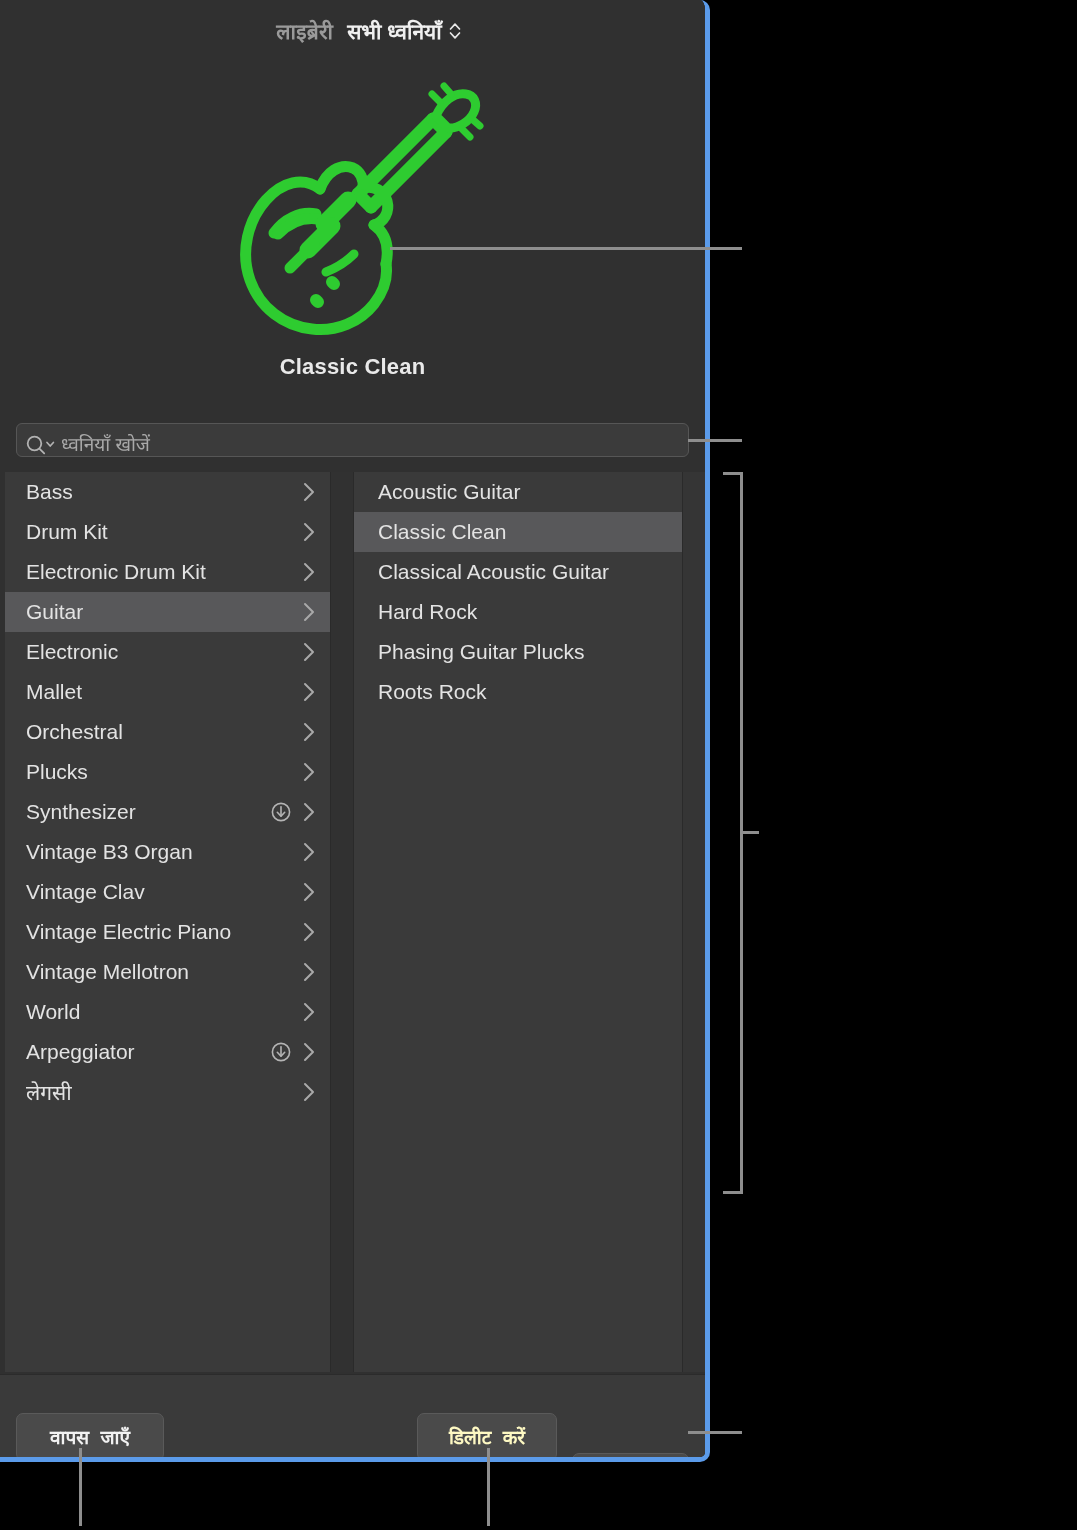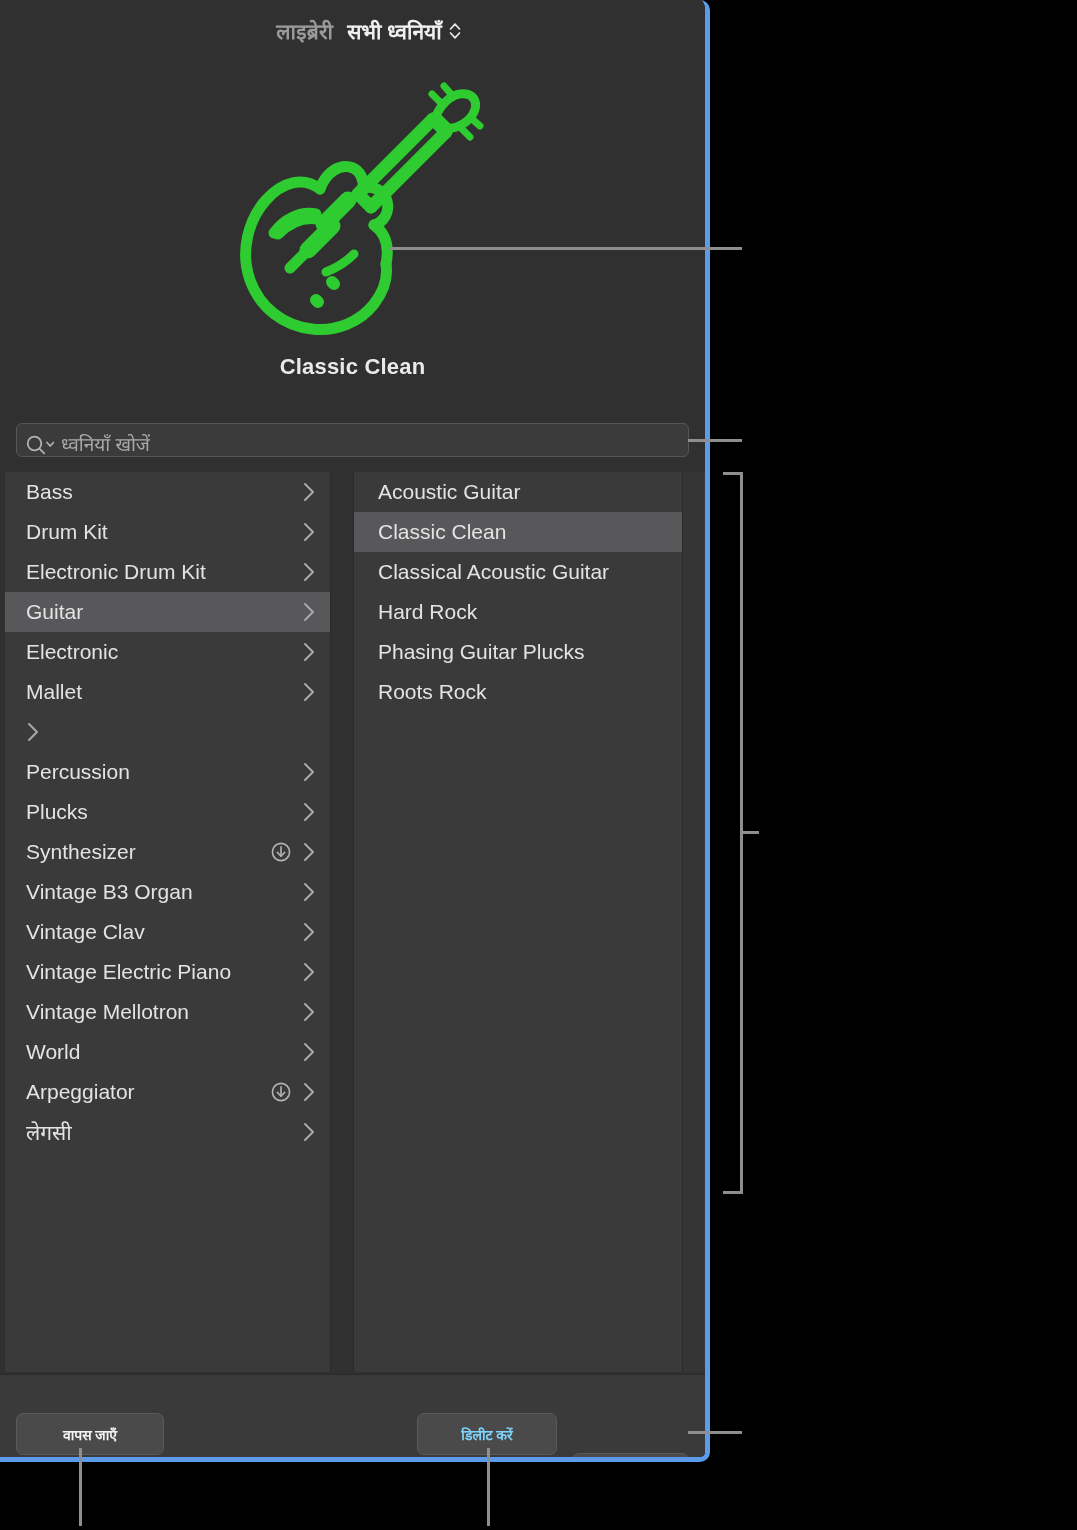--- a/index.html
+++ b/index.html
@@ -116,33 +116,33 @@
 
   
   .footer {
     position: absolute; left: 0; top: 1374px;
     width: 705px; height: 83px;
     background: #3a3a3a;
     border-top: 1px solid #2b2b2b;
   }
   .btn {
     position: absolute;
-    height: 42px;
+    height: 48px;
     border-radius: 7px;
     background: #4a4a4a;
     border: 1px solid #5a5a5a;
     color: #f2f2f2;
-    font-size: 14px;
+    font-size: 19px;
     font-weight: 600;
     display: flex; align-items: center; justify-content: center;
     padding: 0 16px;
-    font-family: Liberation Serif, serif;
+    font-family: Liberation Mono, monospace;
   }
   .btn-back   { left: 16px;  top: 38px; min-width: 148px; }
-  .btn-delete { left: 417px; top: 38px; min-width: 140px; color: #7dd3fc; }
+  .btn-delete { left: 417px; top: 38px; min-width: 140px; color: #fef9c3; }
   .btn-save   { left: 572px; top: 42px; min-width: 117px; margin-top: 36px; }
 
   
   .cl { position: absolute; background: #8e8e8e; }
   .cl-h { height: 3px; }
   .cl-v { width: 3px; }
 
   .bracket {
     position: absolute;
     left: 723px; top: 472px;
@@ -277,28 +277,21 @@
             </div>
             <div class="row">
               <span class="row-label">Mallet</span>
               <span class="row-chev">
                 <svg width="14" height="22" viewBox="0 0 14 22">
                   <path d="M3 3 L11 11 L3 19" fill="none" stroke="#a9a9a9" stroke-width="2" stroke-linecap="round" stroke-linejoin="round"></path>
                 </svg>
               </span>
             </div>
             <div class="row">
-              <span class="row-chev">
-                <svg width="14" height="22" viewBox="0 0 14 22">
-                  <path d="M3 3 L11 11 L3 19" fill="none" stroke="#a9a9a9" stroke-width="2" stroke-linecap="round" stroke-linejoin="round"></path>
-                </svg>
-              </span>
-            </div>
-            <div class="row">
-              <span class="row-label">Percussion</span>
+              <span class="row-label">Orchestral</span>
               <span class="row-chev">
                 <svg width="14" height="22" viewBox="0 0 14 22">
                   <path d="M3 3 L11 11 L3 19" fill="none" stroke="#a9a9a9" stroke-width="2" stroke-linecap="round" stroke-linejoin="round"></path>
                 </svg>
               </span>
             </div>
             <div class="row">
               <span class="row-label">Plucks</span>
               <span class="row-chev">
                 <svg width="14" height="22" viewBox="0 0 14 22">

